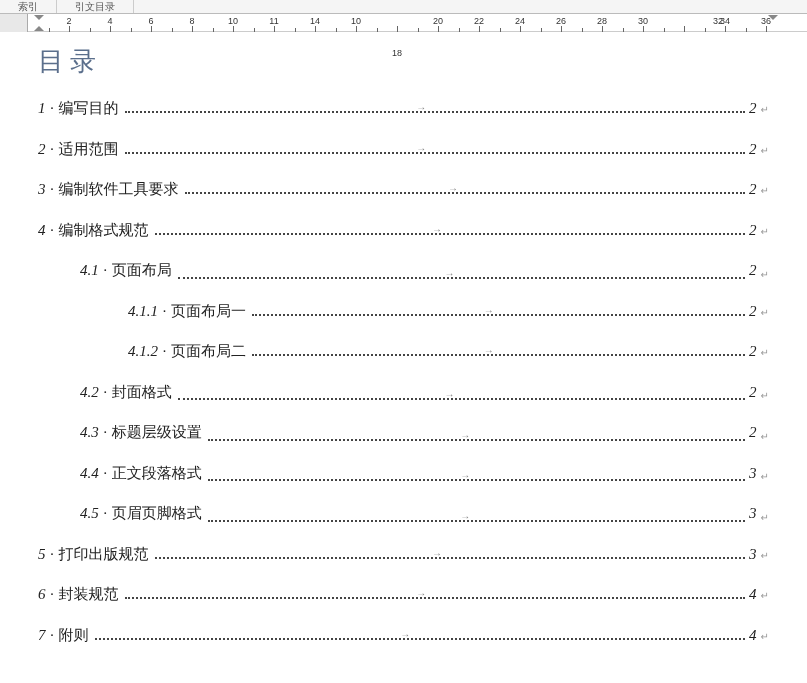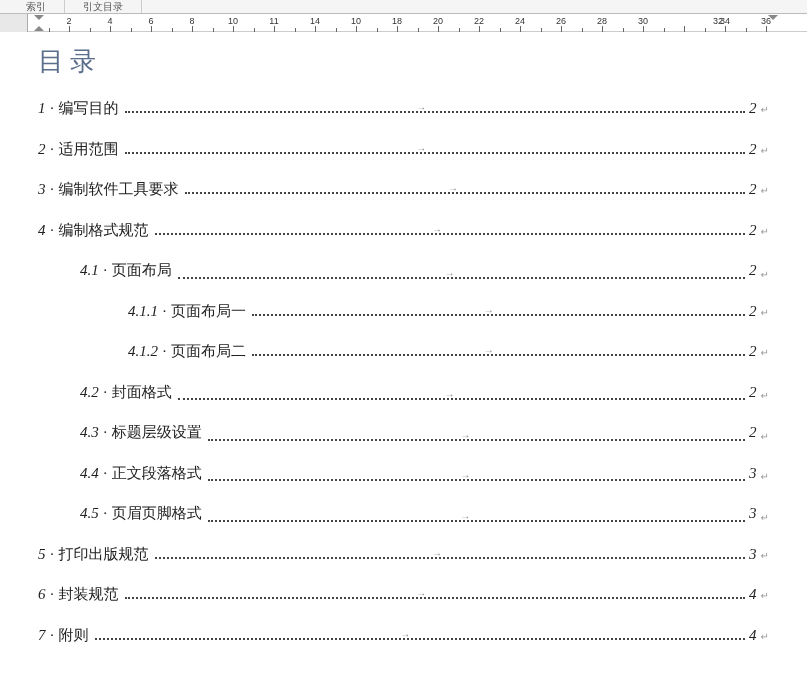--- a/index.html
+++ b/index.html
@@ -11,21 +11,20 @@
     overflow: hidden;
     position: relative;
   }
   .tab-bar {
     height: 14px;
     display: flex;
     font-size: 10px;
     color: #555;
     border-bottom: 1px solid #bbb;
     background: #f5f5f5;
-    padding-left: 8px;
   }
   .tab {
     padding: 0 18px;
     border-right: 1px solid #ccc;
     line-height: 13px;
     font-family: "Microsoft YaHei", sans-serif;
   }
   .ruler {
     position: relative;
     height: 18px;
@@ -156,21 +155,21 @@
       <div class="ruler-tick" style="left: 184.5px;"></div>
       <div class="ruler-mark" style="left: 246px;">11</div>
       <div class="ruler-tick major" style="left: 246px;"></div>
       <div class="ruler-tick" style="left: 225.5px;"></div>
       <div class="ruler-mark" style="left: 287px;">14</div>
       <div class="ruler-tick major" style="left: 287px;"></div>
       <div class="ruler-tick" style="left: 266.5px;"></div>
       <div class="ruler-mark" style="left: 328px;">10</div>
       <div class="ruler-tick major" style="left: 328px;"></div>
       <div class="ruler-tick" style="left: 307.5px;"></div>
-      <div class="ruler-mark" style="left: 369px;">18</div>
+      <div class="ruler-mark" style="left: 369px; margin-top: 32px;">18</div>
       <div class="ruler-tick major" style="left: 369px;"></div>
       <div class="ruler-tick" style="left: 348.5px;"></div>
       <div class="ruler-mark" style="left: 410px;">20</div>
       <div class="ruler-tick major" style="left: 410px;"></div>
       <div class="ruler-tick" style="left: 389.5px;"></div>
       <div class="ruler-mark" style="left: 451px;">22</div>
       <div class="ruler-tick major" style="left: 451px;"></div>
       <div class="ruler-tick" style="left: 430.5px;"></div>
       <div class="ruler-mark" style="left: 492px;">24</div>
       <div class="ruler-tick major" style="left: 492px;"></div>

